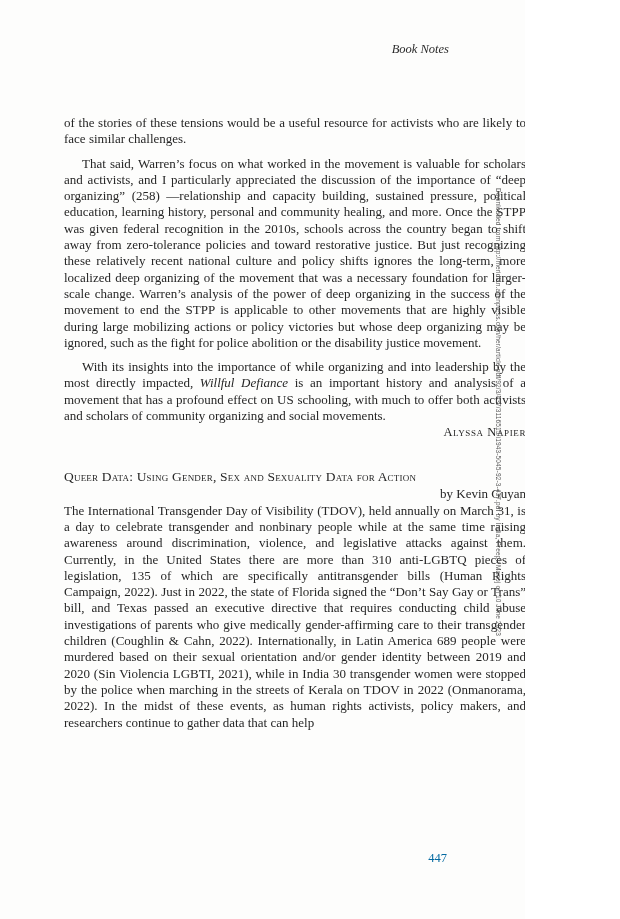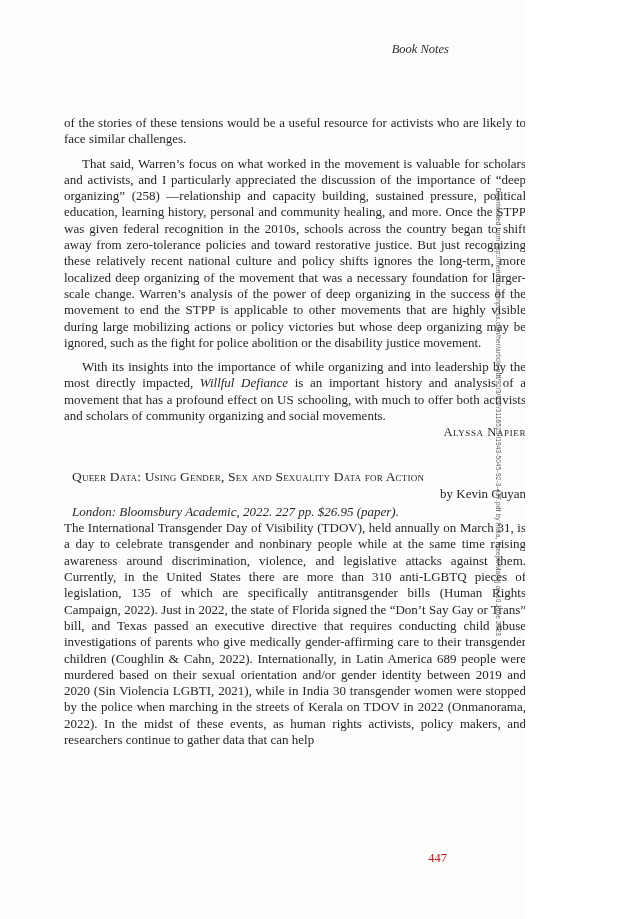--- a/index.html
+++ b/index.html
@@ -39,38 +39,37 @@
   }
   .reviewer {
     font-variant: small-caps;
     letter-spacing: 0.6px;
     font-size: 12.5px;
   }
   .book-heading {
     margin-top: 27px;
     text-align: left;
     line-height: 17.5px;
-    margin-left: 8px;
   }
   .book-title {
     font-variant: small-caps;
     font-weight: normal;
     font-size: 13.5px;
     letter-spacing: 0.2px;
     margin: 0;
   }
   .byline { margin: 0; text-align: right; }
   .publication { margin: 0; font-style: italic; }
   .review-body { }
   .page-number {
     position: absolute;
     top: 851px;
     right: 78px;
     font-size: 12.5px;
-    color: #b91c1c;
+    color: #0369a1;
   }
   .watermark {
     position: absolute;
     top: 188px;
     right: 23px;
     writing-mode: vertical-rl;
     font-family: "Liberation Sans", sans-serif;
     font-size: 6.5px;
     letter-spacing: 0.15px;
     color: #595959;
@@ -92,21 +91,20 @@
         <p class="indent"><span>With its insights into the importance of while organizing and into leadership by the most directly impacted, </span><span class="italic">Willful Defiance</span><span> is an important history and analysis of a movement that has a profound effect on US schooling, with much to offer both activists and scholars of community organizing and social movements.</span></p>
       </div>
 
     <p class="reviewer-line">
       <span class="reviewer">Alyssa Napier</span>
     </p>
 
     <div class="book-heading">
       <p class="book-title">Queer Data: Using Gender, Sex and Sexuality Data for Action</p>
       <p class="byline">by Kevin Guyan</p>
-      <p class="publication">London: Bloomsbury Academic, 2022. 227 pp. $26.95 (paper).</p>
     </div>
 
     <div class="review-body">
         <p><span>The International Transgender Day of Visibility (TDOV), held annually on March 31, is a day to celebrate transgender and nonbinary people while at the same time raising awareness around discrimination, violence, and legislative attacks against them. Currently, in the United States there are more than 310 anti-LGBTQ pieces of legislation, 135 of which are specifically antitransgender bills (Human Rights Campaign, 2022). Just in 2022, the state of Florida signed the “Don’t Say Gay or Trans” bill, and Texas passed an executive directive that requires conducting child abuse investigations of parents who give medically gender-affirming care to their transgender children (Coughlin &amp; Cahn, 2022). Internationally, in Latin America 689 people were murdered based on their sexual orientation and/or gender identity between 2019 and 2020 (Sin Violencia LGBTI, 2021), while in India 30 transgender women were stopped by the police when marching in the streets of Kerala on TDOV in 2022 (Onmanorama, 2022). In the midst of these events, as human rights activists, policy makers, and researchers continue to gather data that can help</span></p>
       </div>
 
   </div>
 
   <div class="watermark">Downloaded from http://meridian.allenpress.com/her/article-pdf/92/3/437/3116515/i1943-5045-92-3-437.pdf by India, Preepti Manoj on 10 June 2023</div>
 

